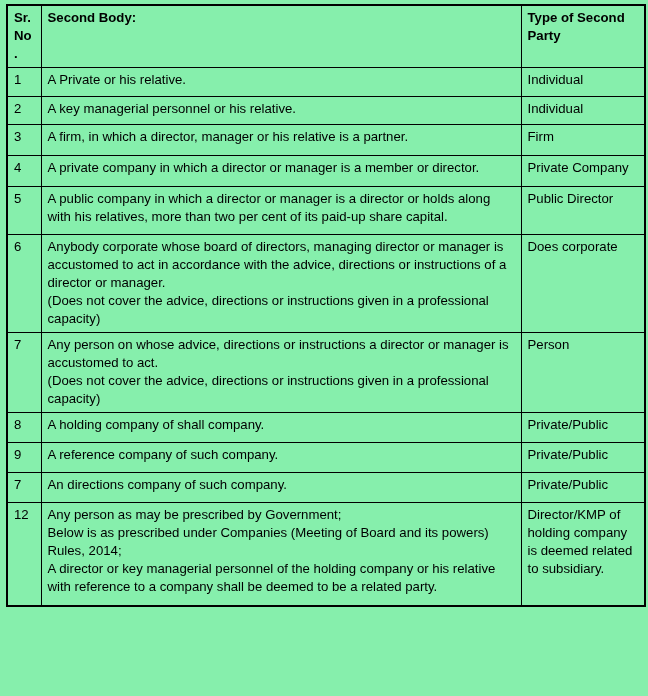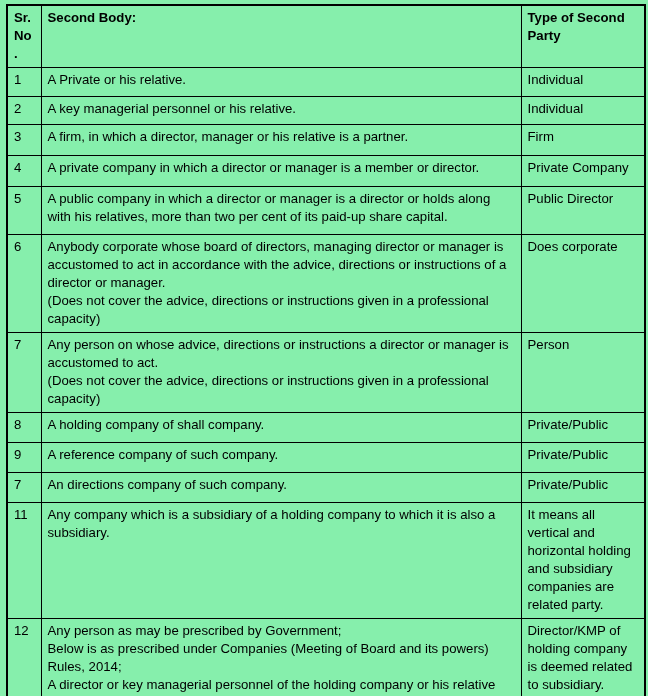--- a/index.html
+++ b/index.html
@@ -120,25 +120,20 @@
     <td>9</td>
     <td>A reference company of such company.</td>
     <td>Private/Public</td>
   </tr>
         <tr>
     <td>7</td>
     <td>An directions company of such company.</td>
     <td>Private/Public</td>
   </tr>
         <tr>
-    <td>11</td>
-    <td>Any company which is a subsidiary of a holding company to which it is also a subsidiary.</td>
-    <td>It means all vertical and horizontal holding and subsidiary companies are related party.</td>
-  </tr>
-        <tr>
     <td>12</td>
     <td>Any person as may be prescribed by Government;
 Below is as prescribed under Companies (Meeting of Board and its powers) Rules, 2014;
 A director or key managerial personnel of the holding company or his relative with reference to a company shall be deemed to be a related party.</td>
     <td>Director/KMP of holding company is deemed related to subsidiary.</td>
   </tr>
       </tbody>
   </table>
 </div>
 

